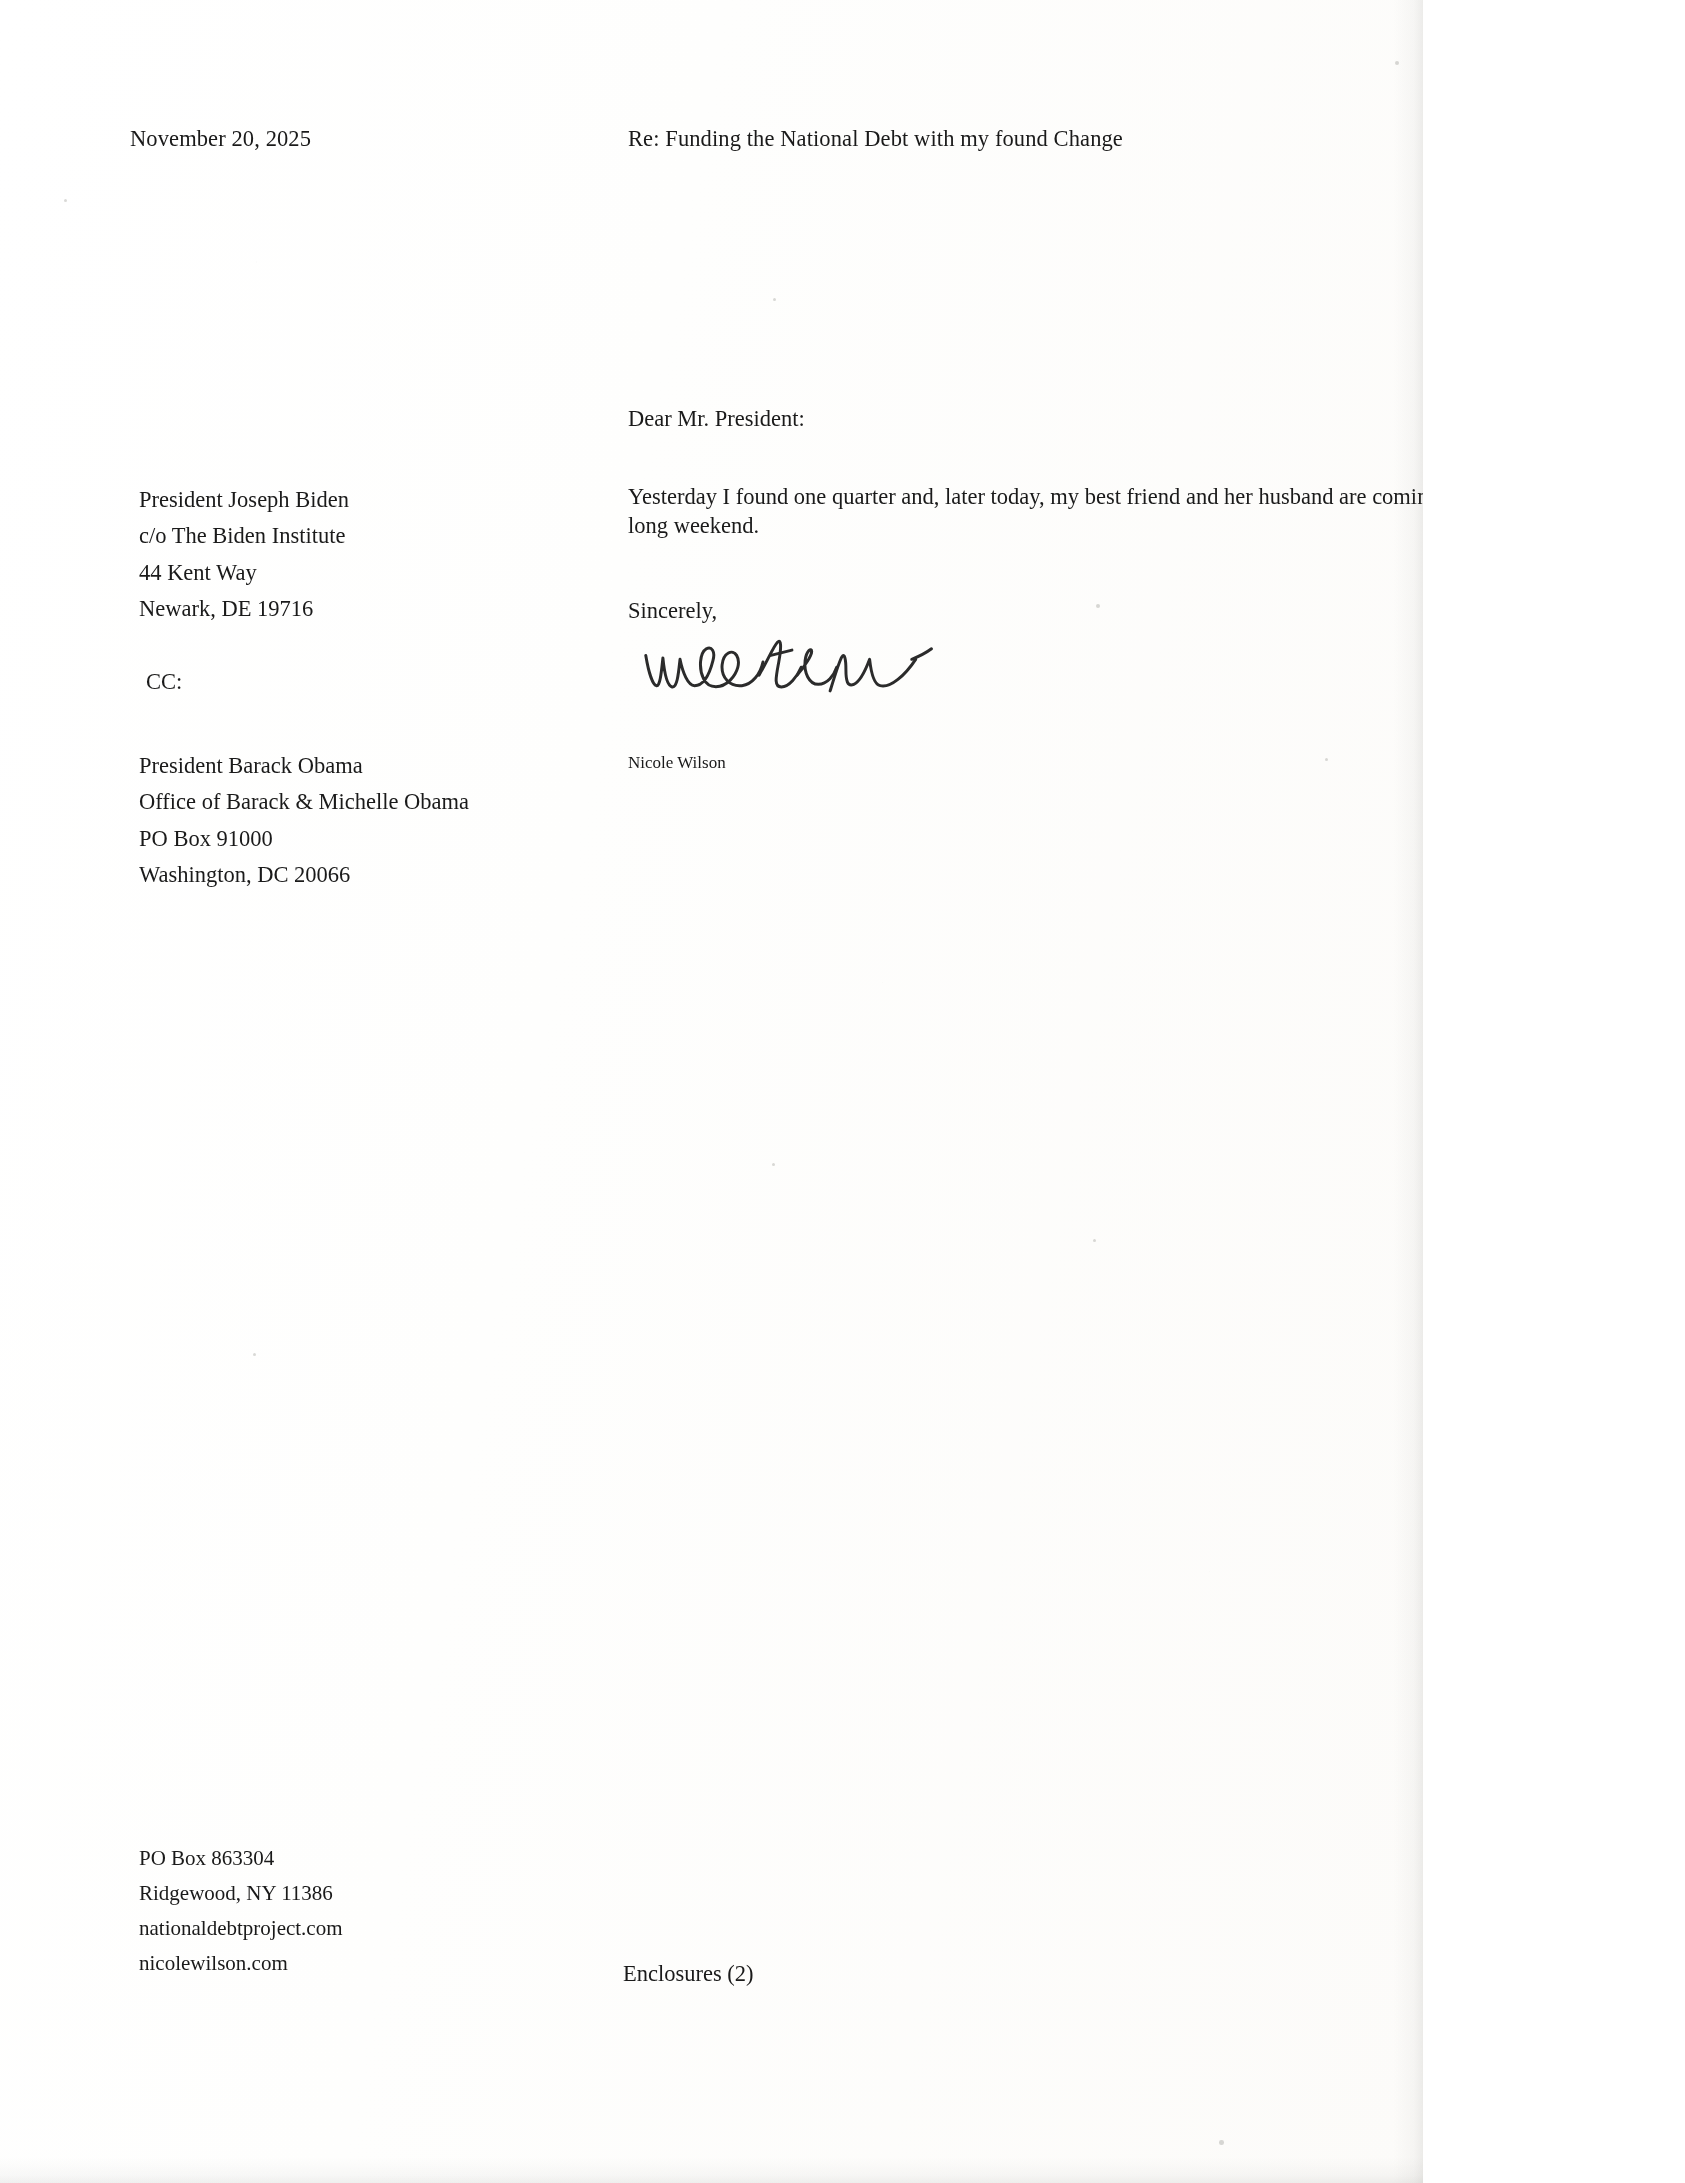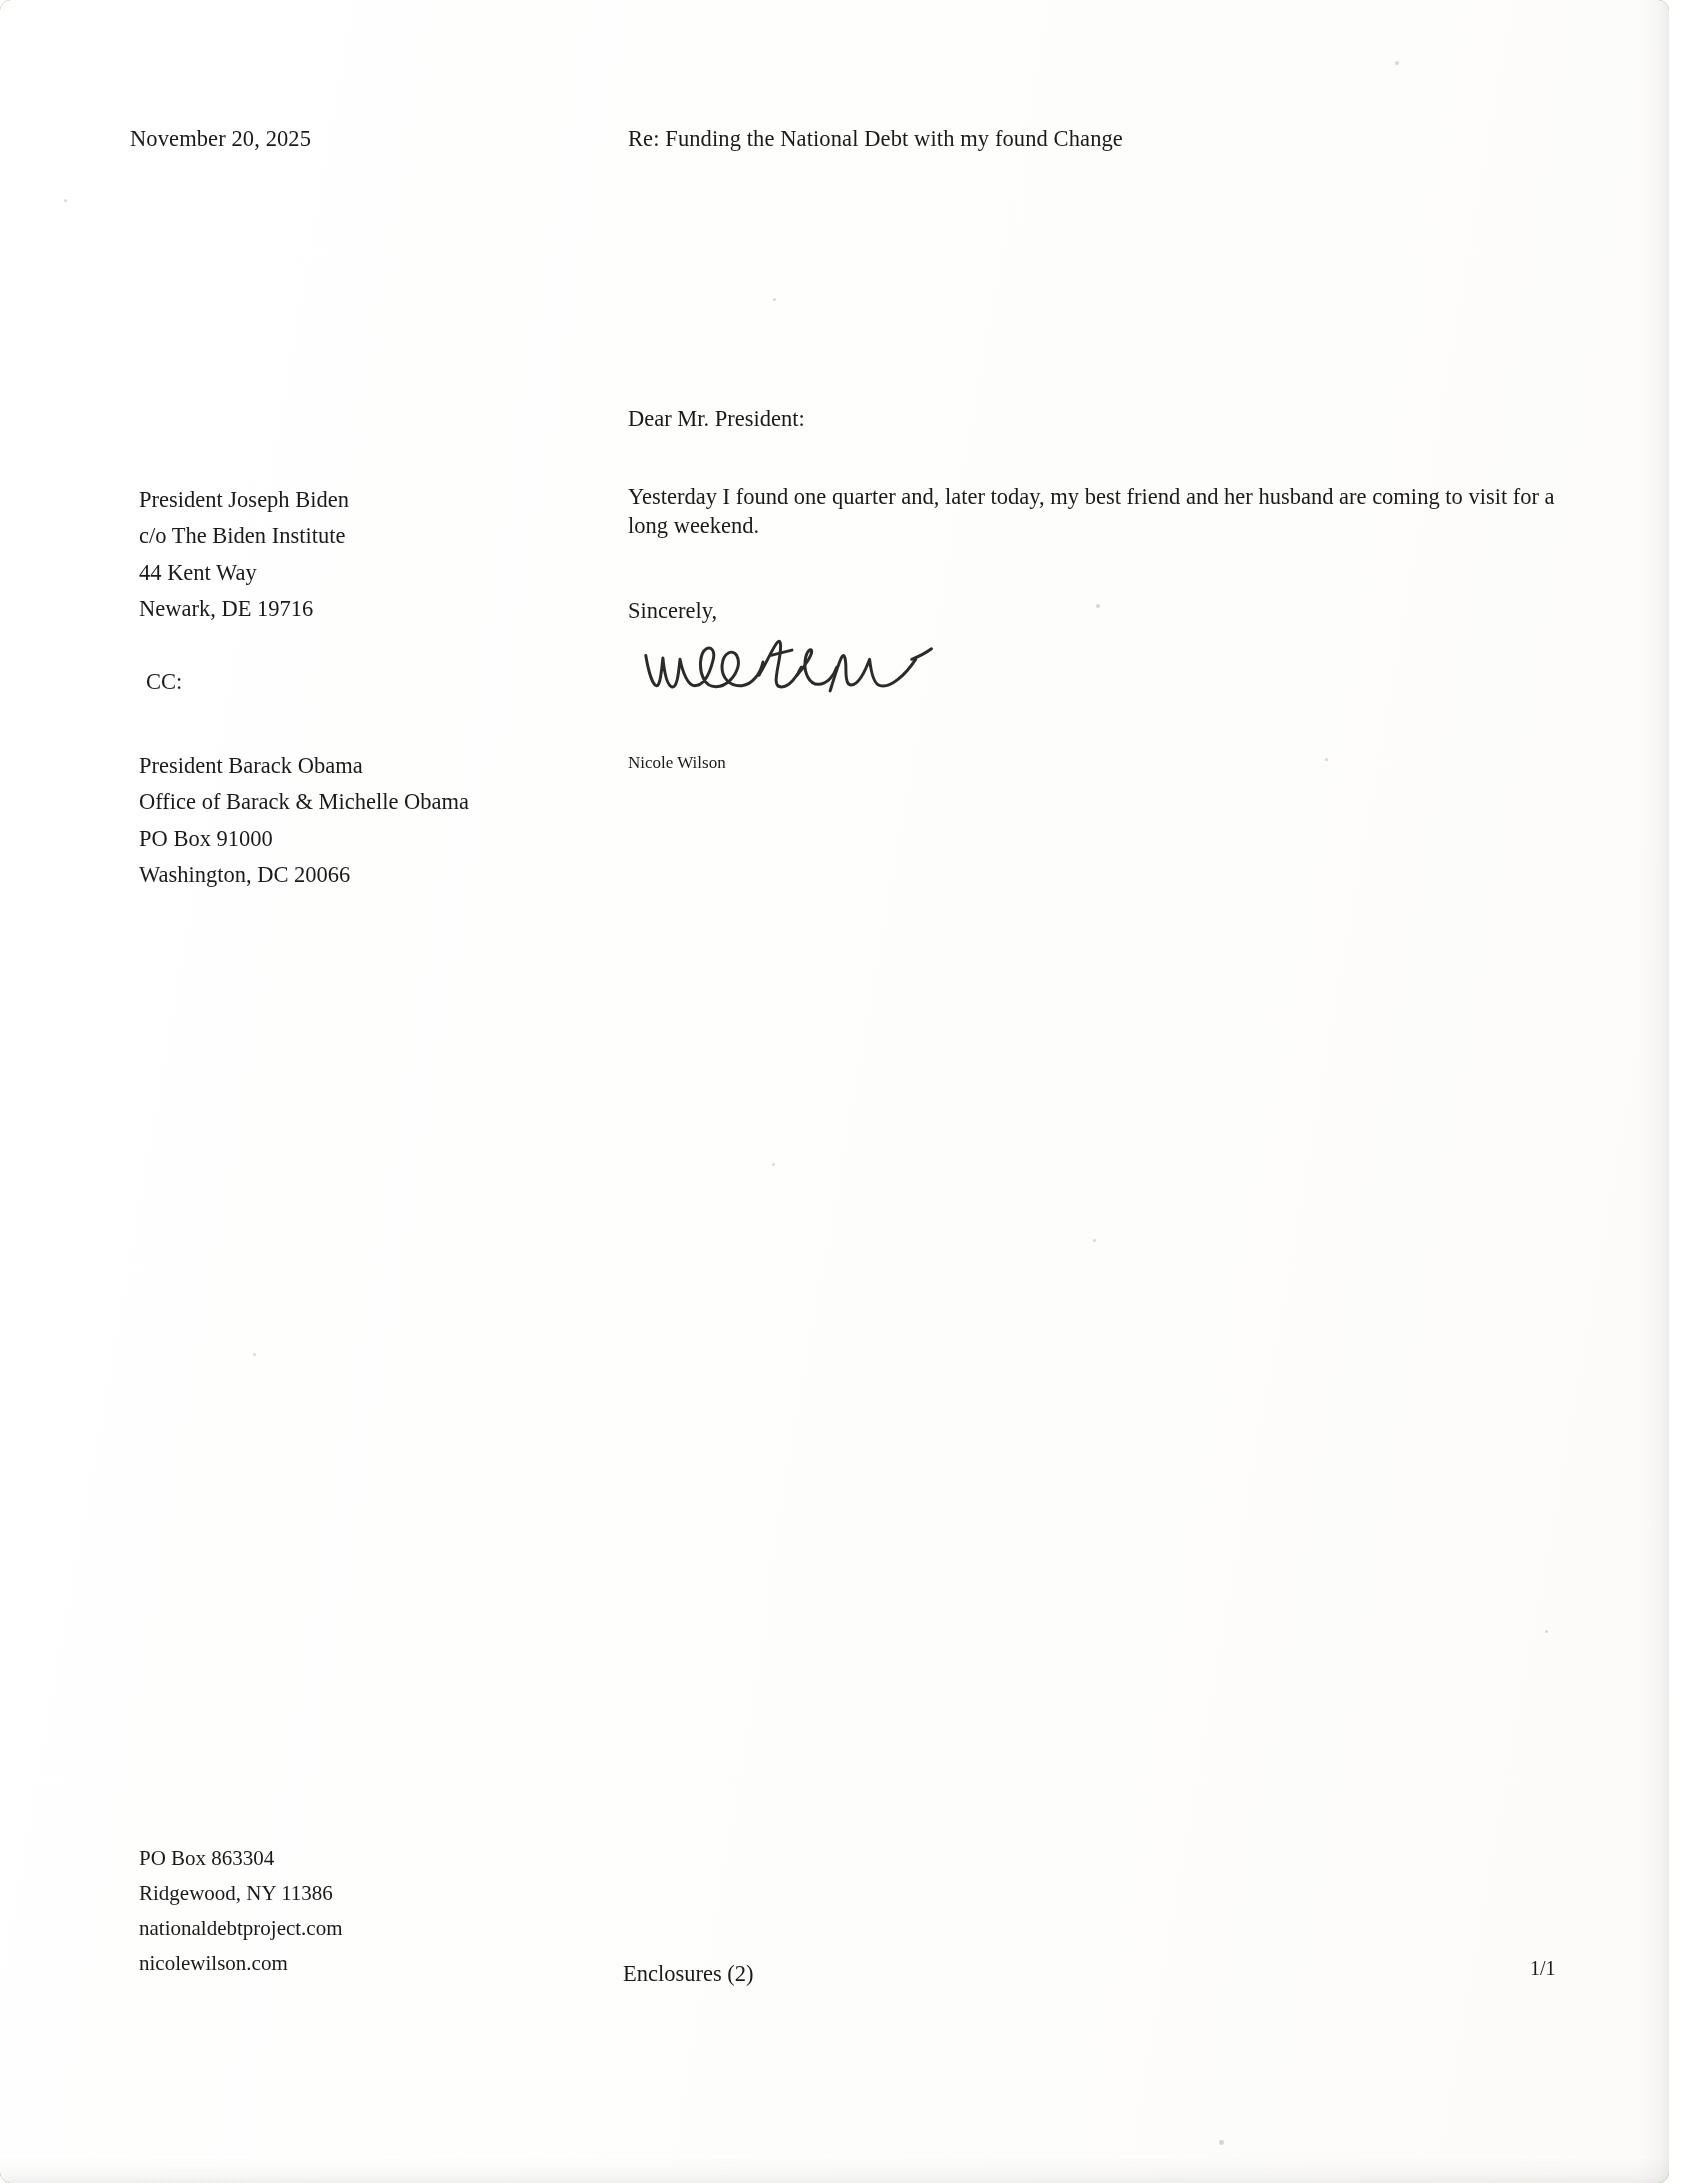--- a/index.html
+++ b/index.html
@@ -6,25 +6,24 @@
     margin: 0;
     padding: 0;
     background: #ffffff;
   }
   body {
     font-family: "Liberation Serif", serif;
     color: #1a1a1a;
   }
   .page {
     position: relative;
-    width: 1669px;
+    width: 1423px;
     height: 2183px;
     background: #4d7c0f;
     overflow: hidden;
-    border-radius: 11px;
   }
   
   .paper {
     position: absolute;
     inset: 0;
     background:
       radial-gradient(circle at 18% 12%, rgba(0,0,0,0.012) 0 0.7px, transparent 0.7px),
       radial-gradient(circle at 62% 45%, rgba(0,0,0,0.012) 0 0.7px, transparent 0.7px),
       radial-gradient(circle at 85% 72%, rgba(0,0,0,0.012) 0 0.7px, transparent 0.7px),
       linear-gradient(100deg, #ffffff 0%, #fefefd 40%, #fcfbf9 100%);

